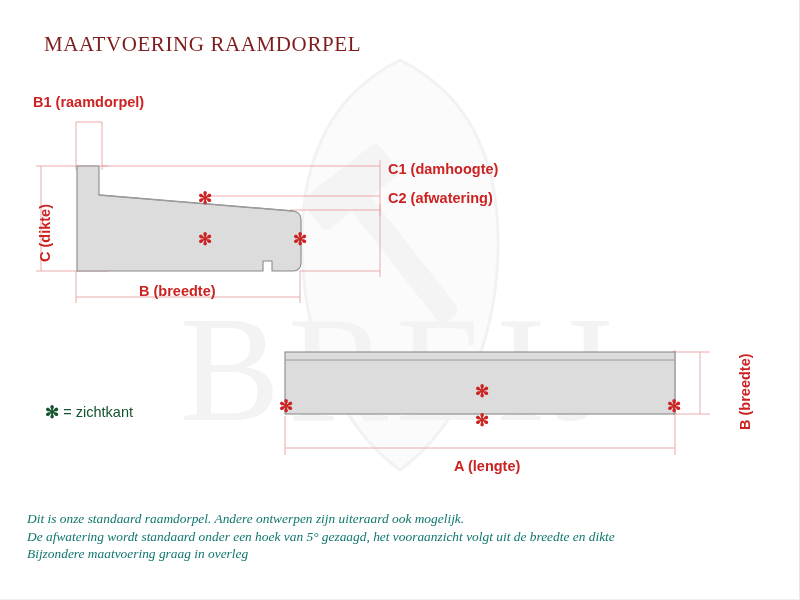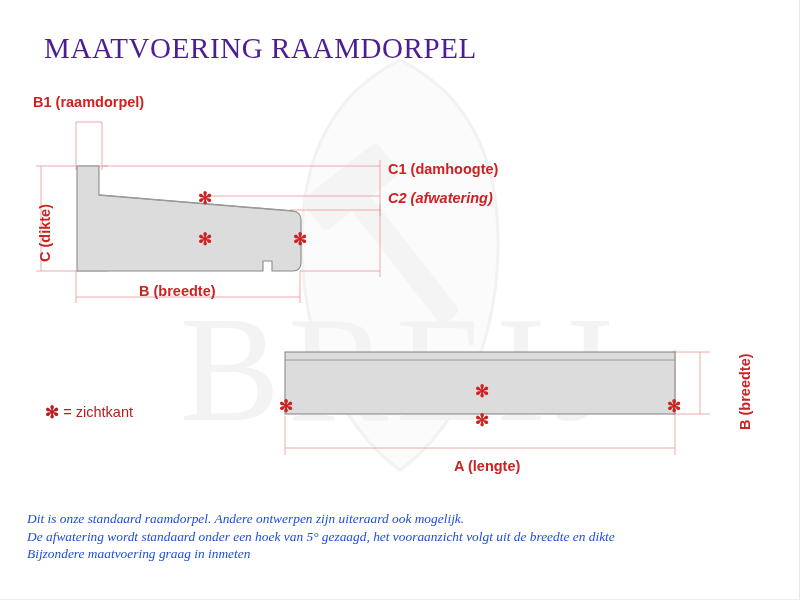--- a/index.html
+++ b/index.html
@@ -41,58 +41,58 @@
   .txt {
     position: absolute;
     z-index: 3;
     white-space: nowrap;
   }
 
   #title {
     left: 44px;
     top: 32px;
     font-family: "Liberation Serif", serif;
-    font-size: 29px;
+    font-size: 21px;
     letter-spacing: 0.6px;
-    color: #4c1d95;
+    color: #7f1d1d;
     font-weight: 400;
   }
 
   .dim-label {
     color: #cc2222;
     font-size: 14.5px;
     font-weight: bold;
     font-family: "Liberation Sans", sans-serif;
   }
 
   .rot-label {
     transform-origin: 0 0;
     transform: rotate(-90deg);
   }
 
   .legend-row {
-    color: #b91c1c;
+    color: #14532d;
     font-size: 14.5px;
     font-family: "Liberation Sans", sans-serif;
   }
   .legend-star {
     font-size: 17px;
     font-weight: bold;
     vertical-align: -1px;
   }
 
   #footer {
     position: absolute;
     left: 27px;
     top: 510px;
     z-index: 3;
     font-family: "Liberation Serif", serif;
     font-style: italic;
     font-size: 13.4px;
-    color: #1d4ed8;
+    color: #0f766e;
     line-height: 17.6px;
   }
   #footer div { white-space: nowrap; }
 </style>
 </head>
 <body>
 
 <div id="page">
 
   <svg id="watermark" viewBox="0 0 800 600" xmlns="http://www.w3.org/2000/svg">
@@ -181,21 +181,21 @@
   <div id="title" class="txt">MAATVOERING RAAMDORPEL</div>
 
   <div class="txt dim-label" style="left:33px; top:94px;">B1 (raamdorpel)</div>
 
   <div class="txt dim-label rot-label" style="left:37px; top:262px;">C (dikte)</div>
 
   <div class="txt dim-label" style="left:139px; top:283px;">B (breedte)</div>
 
   <div class="txt dim-label" style="left:388px; top:161px;">C1 (damhoogte)</div>
 
-  <div class="txt dim-label" style="left:388px; top:190px;font-style:italic;">C2 (afwatering)</div>
+  <div class="txt dim-label" style="left:388px; top:190px;">C2 (afwatering)</div>
 
 
   <div class="txt dim-label" style="left:446px; top:458px;margin-left:8px;">A (lengte)</div>
 
   <div class="txt dim-label rot-label" style="left:737px; top:430px;">B (breedte)</div>
 
   <div class="txt dim-label legend-star" style="left:198px; top:188px;">✻</div>
   <div class="txt dim-label legend-star" style="left:198px; top:229px;">✻</div>
   <div class="txt dim-label legend-star" style="left:293px; top:229px;">✻</div>
 
@@ -206,16 +206,16 @@
 
   <div class="txt legend-row" style="left:45px; top:402px;">
     <span class="legend-star">✻</span>
     <span>=</span>
     <span>zichtkant</span>
   </div>
 
   <div id="footer">
     <div>Dit is onze standaard raamdorpel. Andere ontwerpen zijn uiteraard ook mogelijk.</div>
     <div>De afwatering wordt standaard onder een hoek van 5° gezaagd, het vooraanzicht volgt uit de breedte en dikte</div>
-    <div>Bijzondere maatvoering graag in inmeten</div>
+    <div>Bijzondere maatvoering graag in overleg</div>
   </div>
 
 </div>
 
 </body></html>

